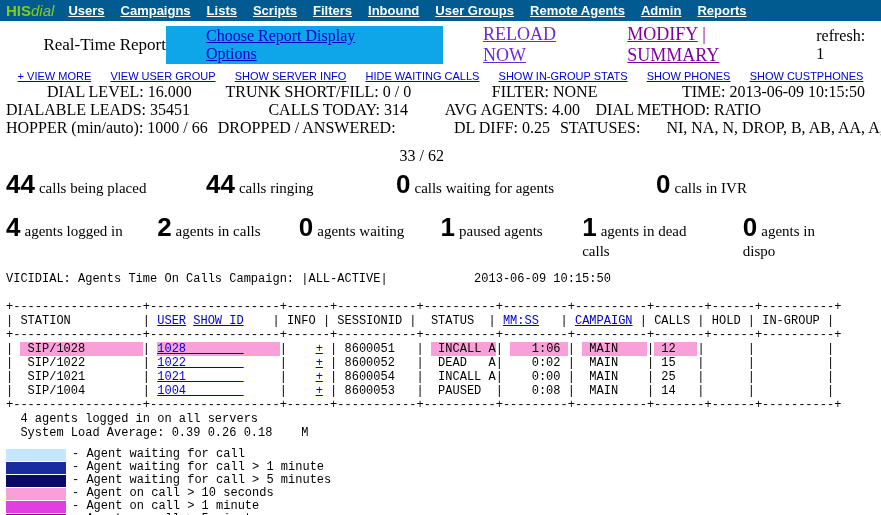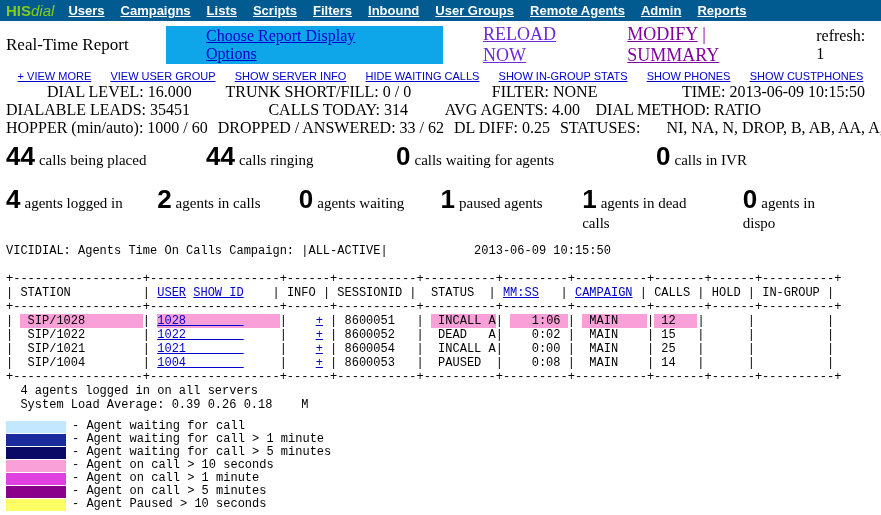--- a/index.html
+++ b/index.html
@@ -22,21 +22,21 @@
   .logo { color: #84cc16; font-size: 15px; font-style: italic; }
   .logo b { font-weight: bold; font-style: normal; }
   .nav-links { display: flex; gap: 16px; }
   .nav-links a { color: #fff; font-weight: bold; font-size: 13px; }
   .row2 {
     display: flex;
     align-items: center;
     padding: 3px 6px;
     font-size: 15px;
   }
-  .row2 .title { flex: 0 0 160px; font-family: "Times New Roman", serif; font-size: 17px; }
+  .row2 .title { flex: 0 0 160px; font-family: "Times New Roman", serif; font-size: 17px; text-align: right; }
   .row2 .choose { background: #0ea5e9; padding: 1px 40px; color: #0000cc; text-decoration: underline; font-family: "Times New Roman", serif; font-size: 16px; cursor:pointer;}
   .row2 .reload { color: #6d28d9; text-decoration: underline; margin-left: 40px; font-family: "Times New Roman", serif; font-size: 18px; cursor:pointer;}
   .row2 .mod { margin-left: 28px; font-family: "Times New Roman", serif; font-size: 18px; color:#8000a0;}
   .row2 .mod a { color: #8000a0; cursor:pointer;}
   .row2 .refresh { margin-left: 20px; font-family: "Times New Roman", serif; font-size: 16px; }
   .linkbar {
     display: flex;
     justify-content: space-around;
     padding: 1px 8px;
     font-size: 11px;
@@ -127,23 +127,23 @@
       <div class="stats-cell-v" style="flex: 0 0 auto; padding-right: 10px;"> 35451</div>
       <div class="stats-cell-l" style="width: 180px;">CALLS TODAY:</div>
       <div class="stats-cell-v" style="flex: 0 0 auto; padding-right: 10px;"> 314</div>
       <div class="stats-cell-l" style="width: 130px;">AVG AGENTS:</div>
       <div class="stats-cell-v" style="flex: 0 0 auto; padding-right: 10px;"> 4.00</div>
       <div class="stats-cell-l" style="width: 120px;">DIAL METHOD:</div>
       <div class="stats-cell-v" style="flex: 0 0 auto; padding-right: 10px;"> RATIO</div>
     </div>
     <div class="stats-row">
       <div class="stats-cell-l" style="width: 140px;">HOPPER (min/auto):</div>
-      <div class="stats-cell-v" style="flex: 0 0 auto; padding-right: 10px;"> 1000 / 60</div>
+      <div class="stats-cell-v" style="flex: 0 0 auto; padding-right: 10px;"> 1000 / 66</div>
       <div class="stats-cell-l" style="width: 180px;">DROPPED / ANSWERED:</div>
-      <div class="stats-cell-v" style="flex: 0 0 auto; padding-right: 10px;"> 33 / 62</div>
+      <div class="stats-cell-v" style="flex: 0 0 auto; padding-right: 10px; margin-top: 28px;"> 33 / 62</div>
       <div class="stats-cell-l" style="width: 130px;">DL DIFF:</div>
       <div class="stats-cell-v" style="flex: 0 0 auto; padding-right: 10px;"> 0.25</div>
       <div class="stats-cell-l" style="width: 120px;">STATUSES:</div>
       <div class="stats-cell-v" style="flex: 0 0 auto; padding-right: 10px; margin-left: 22px;"> NI, NA, N, DROP, B, AB, AA, A, NEW</div>
     </div>
   </div>
 
 <div class="bigrow" id="bigrow1">
     <span style="display: inline-block; width: 200px;"><span class="bignum">44</span><span class="biglabel">calls being placed</span></span>
     <span style="display: inline-block; width: 190px;"><span class="bignum">44</span><span class="biglabel">calls ringing</span></span>

